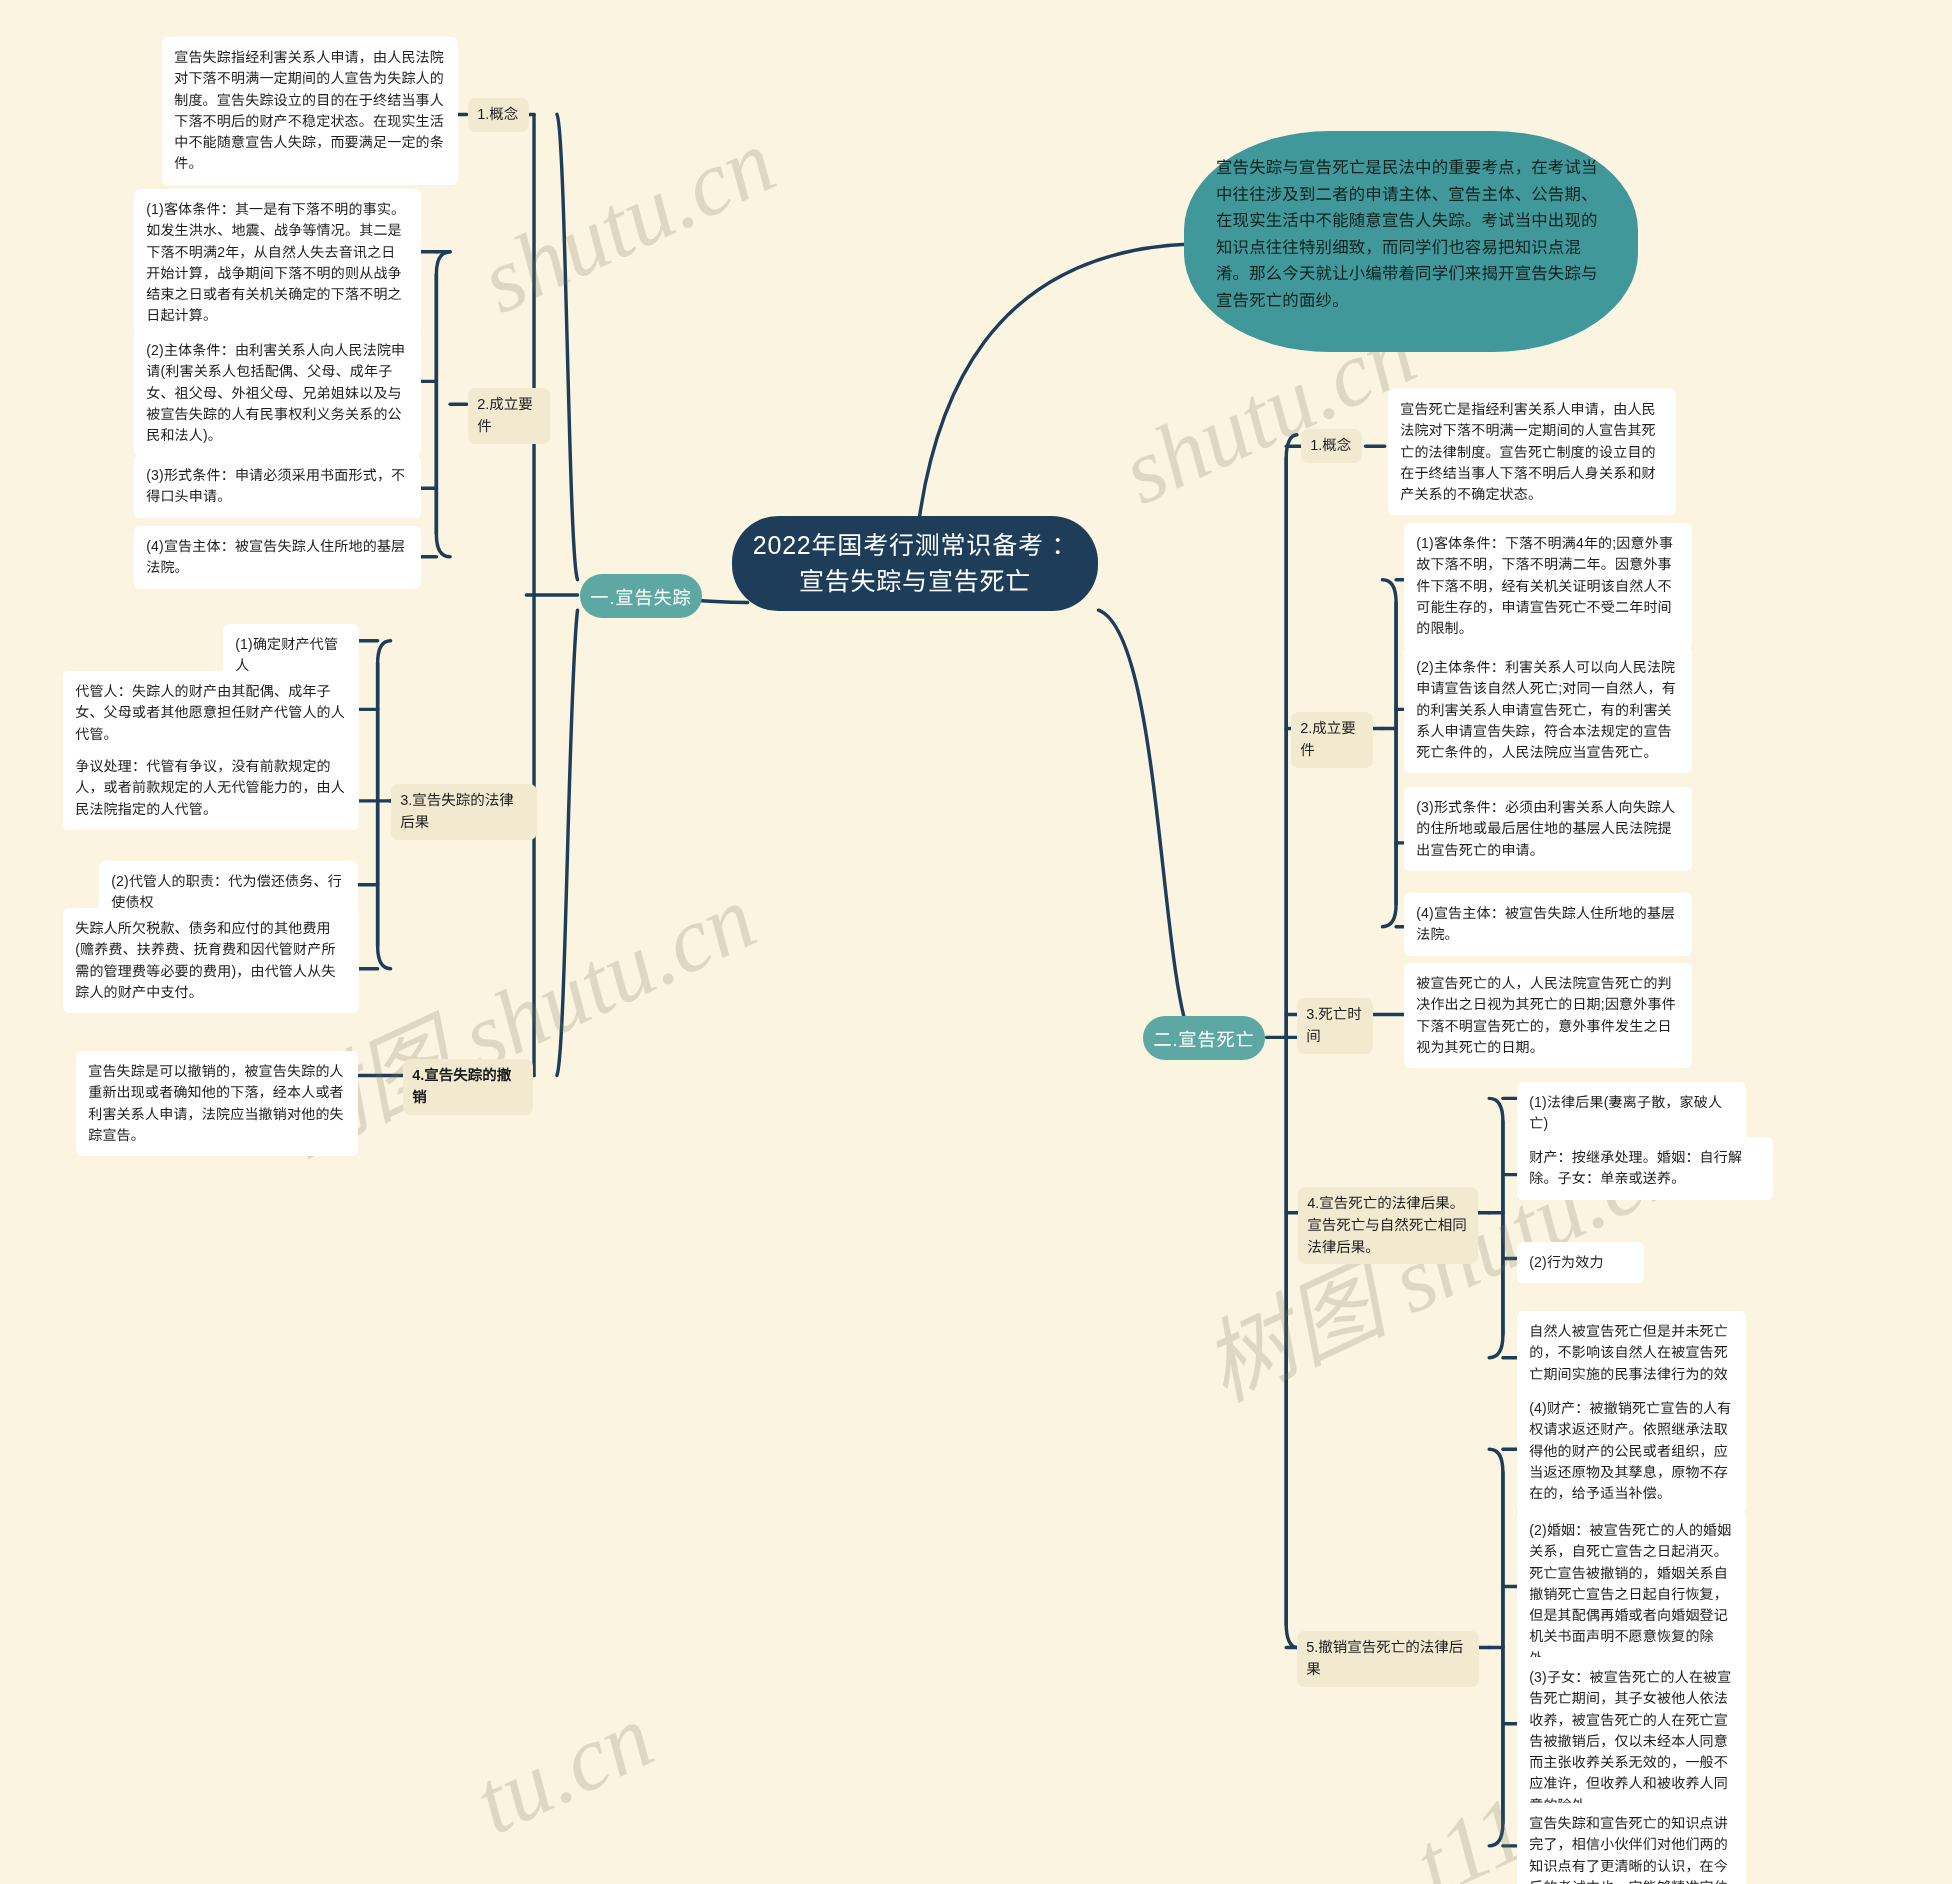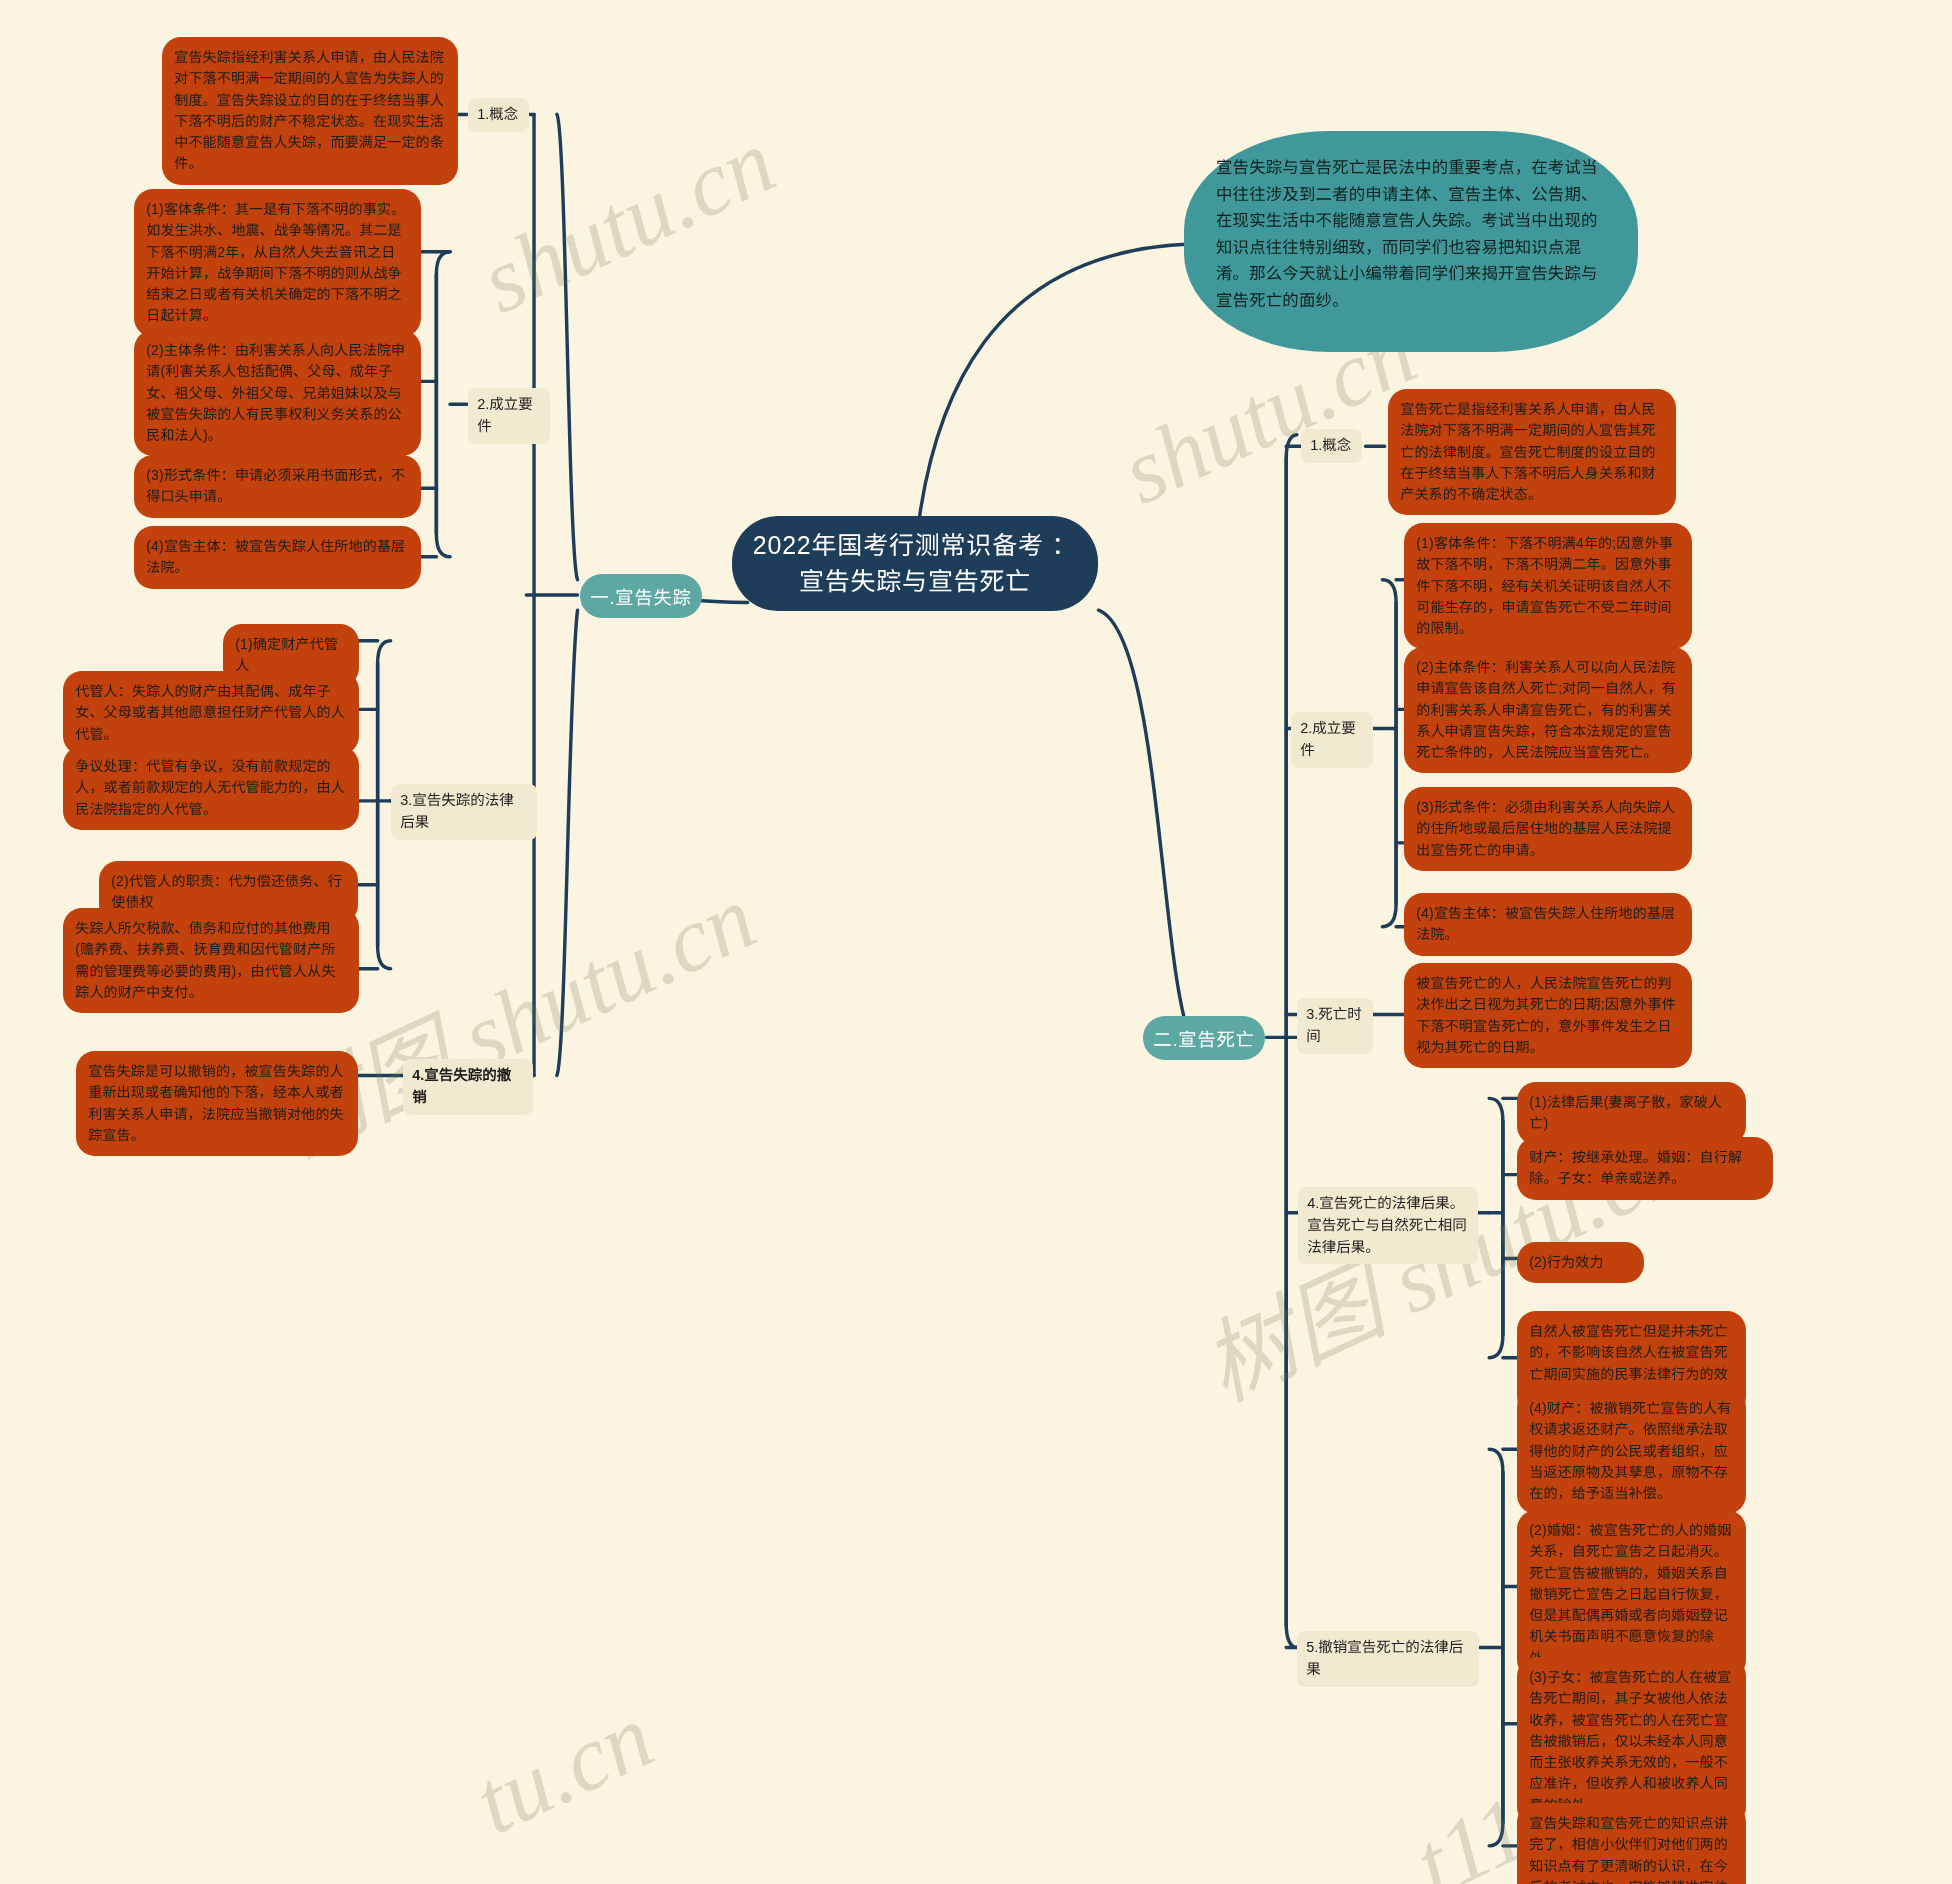--- a/index.html
+++ b/index.html
@@ -24,22 +24,22 @@
     white-space:nowrap;
     user-select:none;
     pointer-events:none;
     font-weight:400;
   }
 
   
   .node{
     position:absolute;
     box-sizing:border-box;
-    border-radius:19px;
-    background:#c2410c;
+    border-radius:6px;
+    background:#ffffff;
     padding:10px 12.2px;
     line-height:1.52;
     letter-spacing:0.2px;
     white-space:pre-line;
   }
   .leaf{font-size:14px;}
 
   .branch{
     position:absolute;
     box-sizing:border-box;

